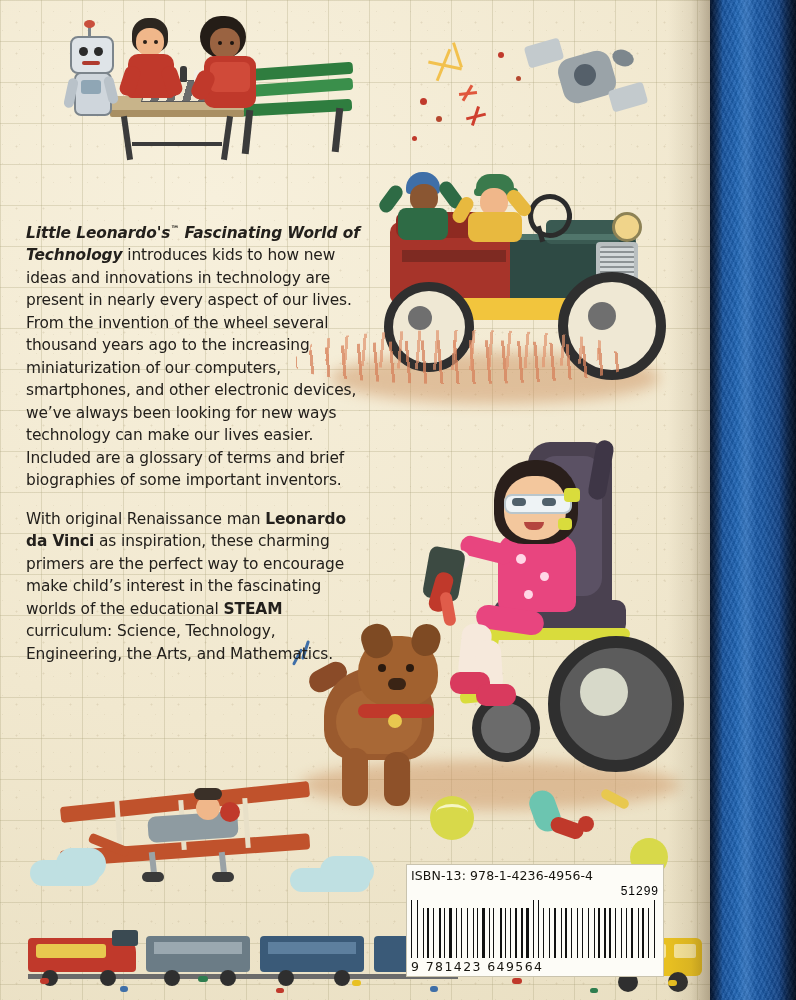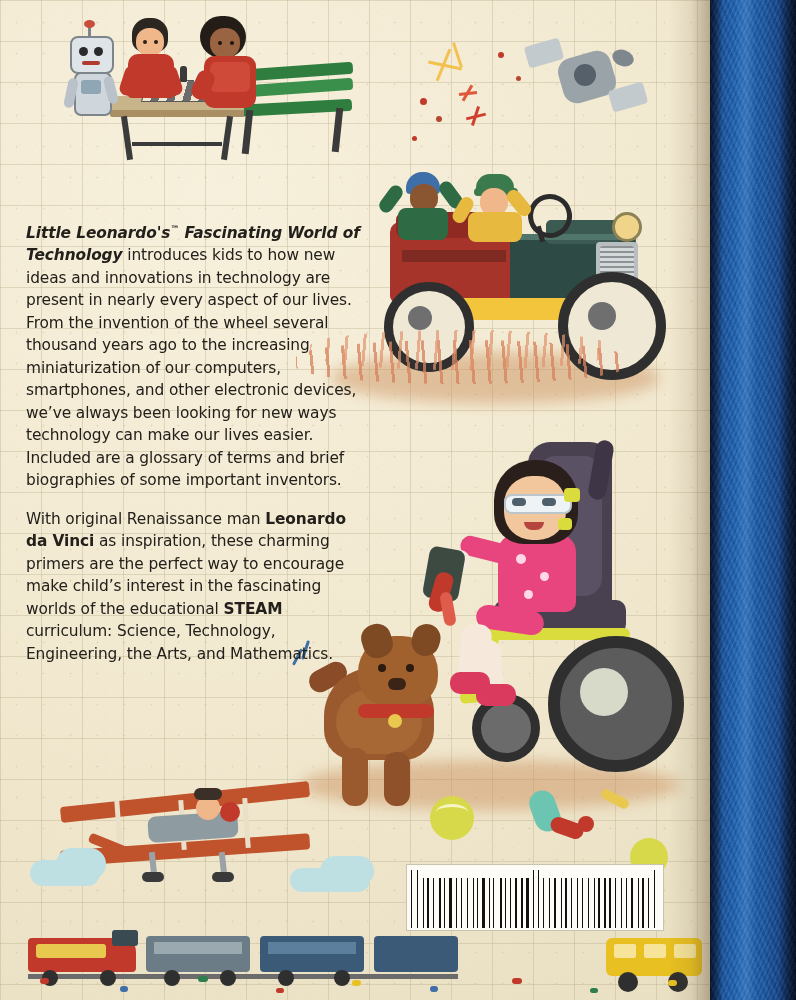--- a/index.html
+++ b/index.html
@@ -458,20 +458,24 @@
     <p>
       <span class="title-italic">Little Leonardo's</span><span class="sup title-italic">™</span><span class="title-italic"> Fascinating World of Technology</span><span> introduces kids to how new ideas and innovations in technology are present in nearly every aspect of our lives. From the invention of the wheel several thousand years ago to the increasing miniaturization of our computers, smartphones, and other electronic devices, we’ve always been looking for new ways technology can make our lives easier. Included are a glossary of terms and brief biographies of some important inventors.</span>
     </p>
     <p>
       <span>With original Renaissance man </span><span class="bold">Leonardo da Vinci</span><span> as inspiration, these charming primers are the perfect way to encourage make child’s interest in the fascinating worlds of the educational </span><span class="bold">STEAM</span><span> curriculum: Science, Technology, Engineering, the Arts, and Mathematics.</span>
     </p>
   </div>
 
 
   <div class="barcode-box">
+    <div class="isbn-row">
+      <span>ISBN-13: 978-1-4236-4956-4</span>
+    </div>
+    <div class="isbn-sub">51299</div>
     <div class="bars" id="bars-area">
         <div class="bar" style="width: 1.7px; height: 58px; margin-right: 1.8px;"></div>
         <div class="bar" style="width: 3.4px; height: 58px; margin-right: 1.2px; background: transparent;"></div>
         <div class="bar" style="width: 1.7px; height: 58px; margin-right: 1.2px;"></div>
         <div class="bar" style="width: 5.1px; height: 50px; margin-right: 1.8px; background: transparent;"></div>
         <div class="bar" style="width: 1.7px; height: 50px; margin-right: 1.2px;"></div>
         <div class="bar" style="width: 1.7px; height: 50px; margin-right: 1.2px; background: transparent;"></div>
         <div class="bar" style="width: 3.4px; height: 50px; margin-right: 1.8px;"></div>
         <div class="bar" style="width: 1.7px; height: 50px; margin-right: 1.2px; background: transparent;"></div>
         <div class="bar" style="width: 1.7px; height: 50px; margin-right: 1.2px;"></div>
@@ -550,20 +554,21 @@
         <div class="bar" style="width: 5.1px; height: 50px; margin-right: 1.8px; background: transparent;"></div>
         <div class="bar" style="width: 1.7px; height: 50px; margin-right: 1.2px;"></div>
         <div class="bar" style="width: 1.7px; height: 50px; margin-right: 1.2px; background: transparent;"></div>
         <div class="bar" style="width: 3.4px; height: 50px; margin-right: 1.8px;"></div>
         <div class="bar" style="width: 1.7px; height: 50px; margin-right: 1.2px; background: transparent;"></div>
         <div class="bar" style="width: 1.7px; height: 50px; margin-right: 1.2px;"></div>
         <div class="bar" style="width: 5.1px; height: 58px; margin-right: 1.8px; background: transparent;"></div>
         <div class="bar" style="width: 1.7px; height: 58px; margin-right: 1.2px;"></div>
         <div class="bar" style="width: 3.4px; height: 58px; margin-right: 1.2px; background: transparent;"></div>
       </div>
+    <div style="text-align:left;" class="bars-num">9 781423 649564</div>
   </div>
 
   <div class="spine"></div>
   <div class="spine-sheen"></div>
   <div class="spine-hinge"></div>
   <div class="spine-far"></div>
   <div class="paper-edge-shadow"></div>
 
 </div>
 

